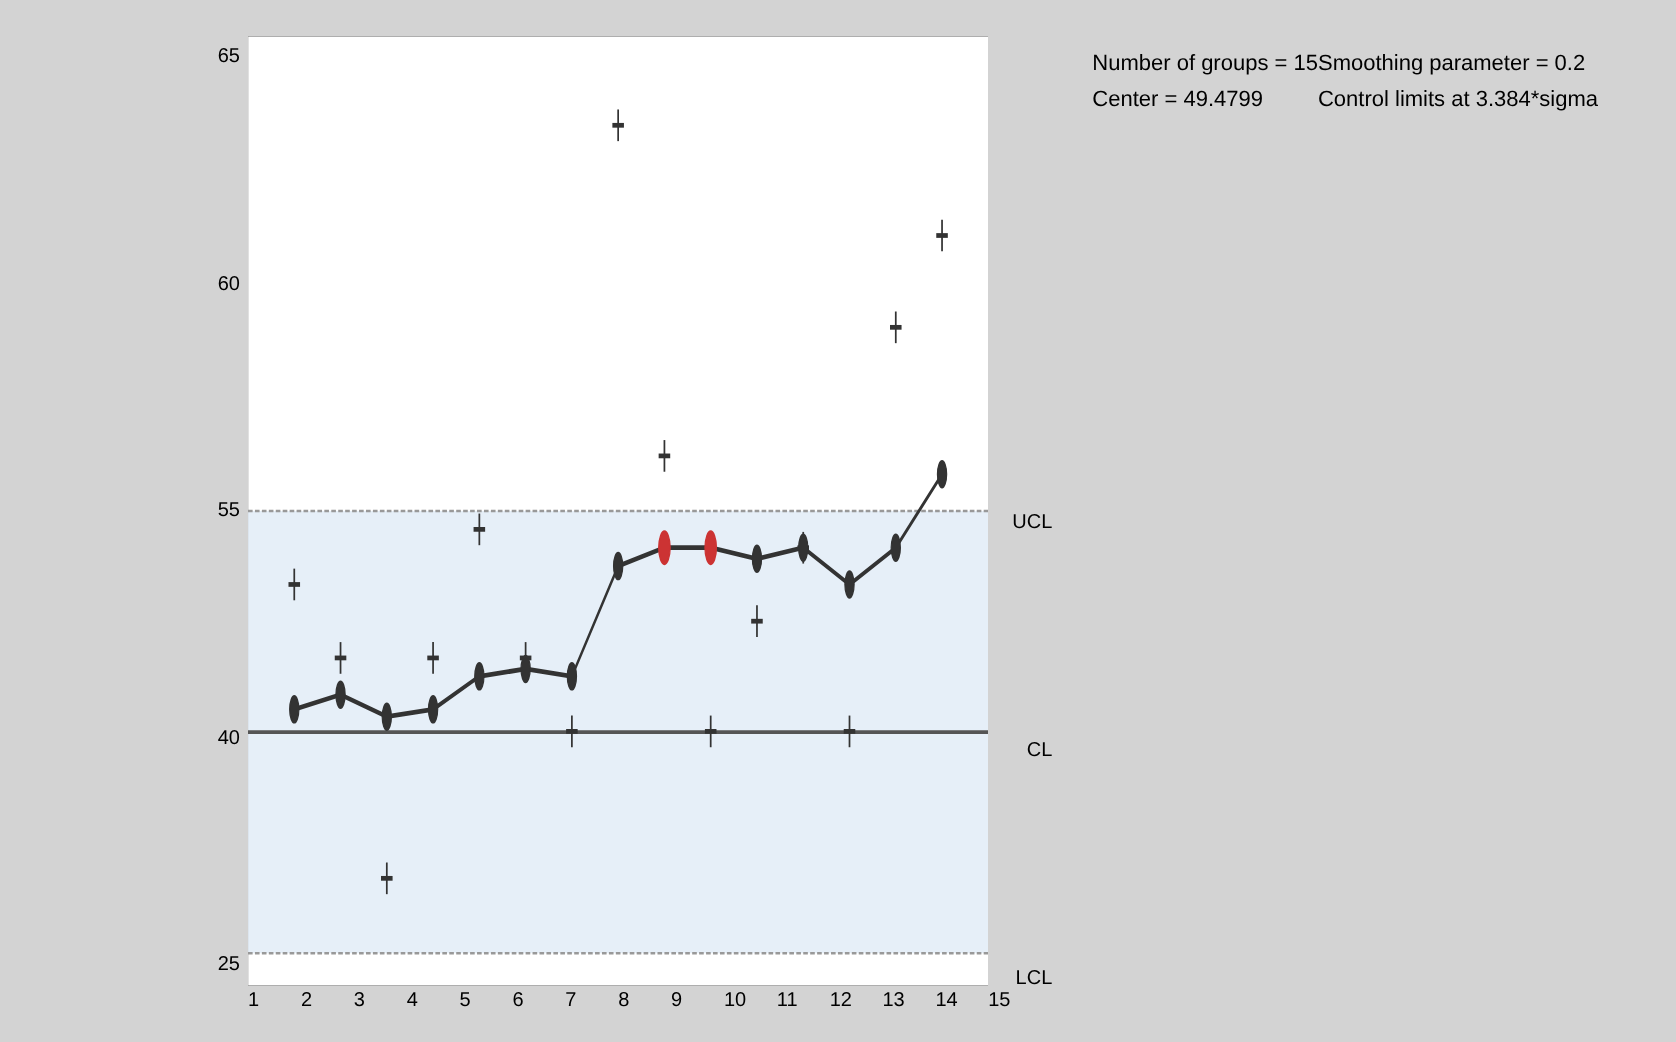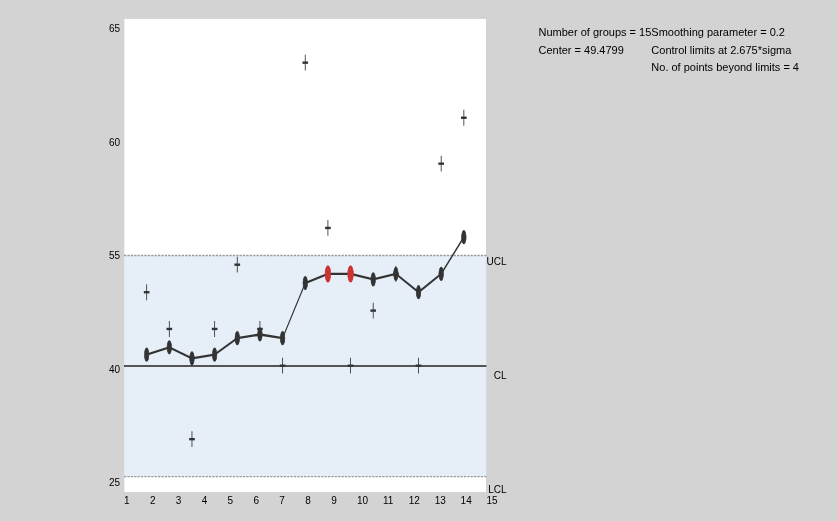--- a/index.html
+++ b/index.html
@@ -70,21 +70,21 @@
       position: relative;
     }
     .right-labels {
       width: 32px;
       position: relative;
       font-size: 10px;
       color: #000;
     }
     .right-label {
       position: absolute;
-      right: 12px;
+      right: 0;
     }
     .x-axis-area {
       display: flex;
       margin-left: 30px;
     }
     .x-ticks {
       display: flex;
       justify-content: space-between;
       flex: 1;
       padding: 2px 0 0 0;
@@ -228,17 +228,16 @@
       <div class="x-axis-label"></div>
     </div>
   </div>
   <div class="stats-area">
     <div class="stats-col" id="stats-left">
         <div>Number of groups = 15</div>
         <div>Center = 49.4799</div>
       </div>
     <div class="stats-col" id="stats-right">
         <div>Smoothing parameter = 0.2</div>
-        <div>Control limits at 2.675*sigma</div>
-        <div>No. of points beyond limits = 4</div>
+        <div>Control limits at 3.384*sigma</div>
       </div>
   </div>
 </div>
 
 </body></html>

